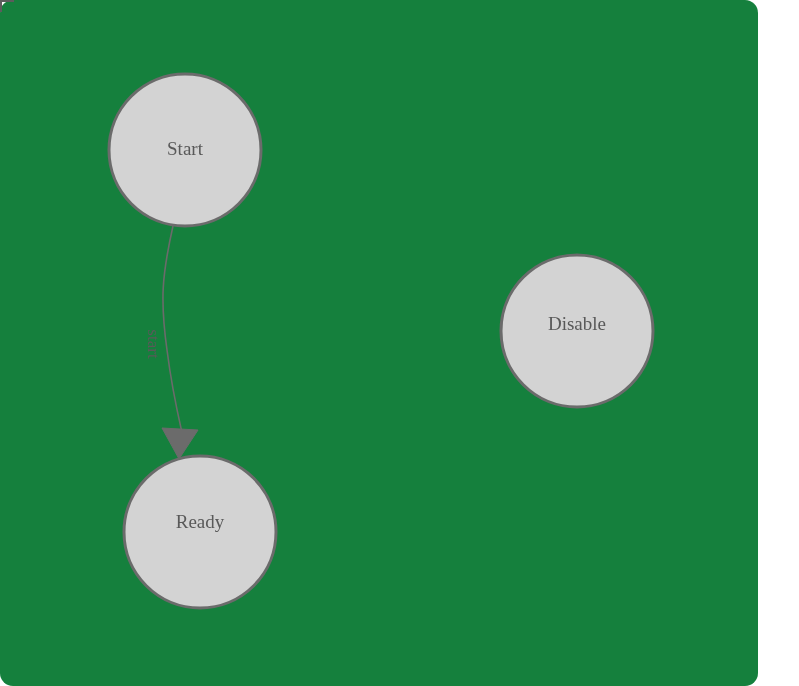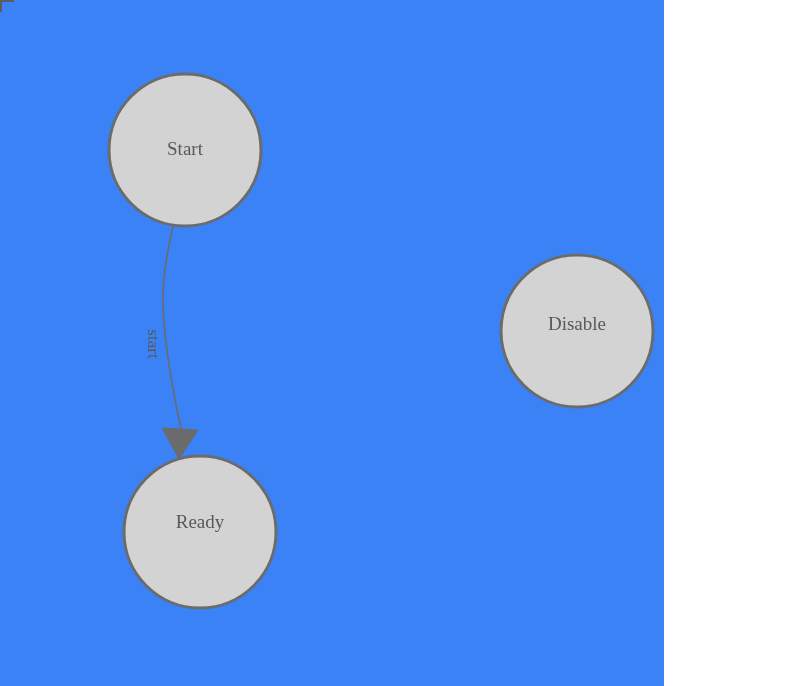--- a/index.html
+++ b/index.html
@@ -8,23 +8,24 @@
     background: #ffffff;
   }
   body {
     width: 799px;
     height: 686px;
     overflow: hidden;
     font-family: "Liberation Serif", "DejaVu Serif", serif;
   }
   #canvas-root {
     position: relative;
-    width: 664px;
+    width: 758px;
     height: 686px;
-    background: #3b82f6;
+    background: #15803d;
+    border-radius: 13px;
   }
   #diagram-svg {
     position: absolute;
     left: 0;
     top: 0;
     width: 799px;
     height: 686px;
     display: block;
   }
   .state-node-shape {

